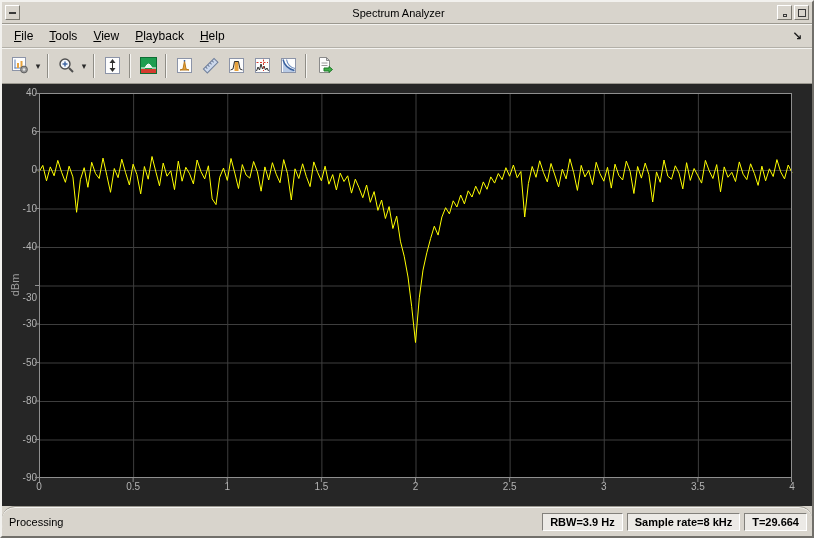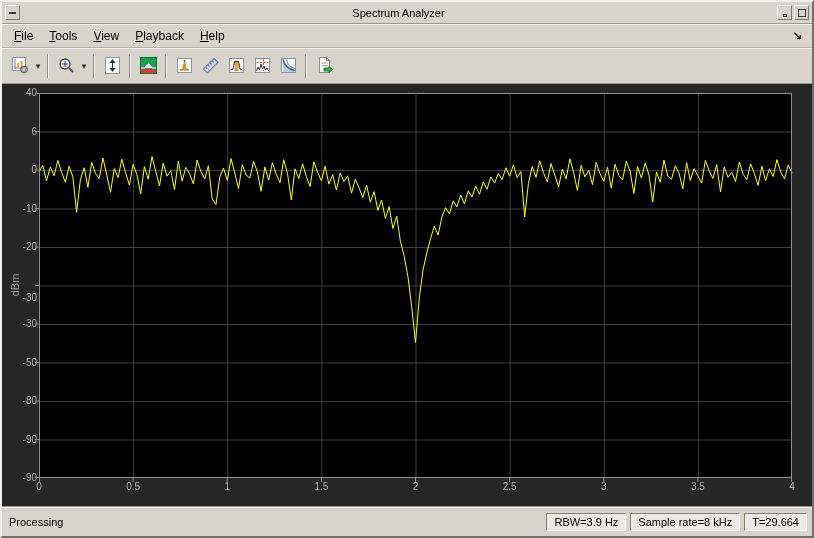--- a/index.html
+++ b/index.html
@@ -86,26 +86,26 @@
   }
   #yticks-box { position:absolute; left:0; top:9px; width:35px; height:385px; }
   #xticks-box { position:absolute; left:37px; top:397px; width:753px; height:13px; }
 
   
   .statusbar {
     height:30px; flex:0 0 30px; background:#d8d4cc;
     border-top:1px solid #9b988f;
     box-shadow:inset 0 1px 0 #f4f3f0;
     display:flex; align-items:center; padding:8px 5px;
-    font-size:11px; color:#000;
+    font-size:11px; color:#000;border-radius:13px;
   }
   .status-left { flex:1; padding-left:2px; }
   .status-panel {
     border:1px solid; border-color:#82807b #ffffff #ffffff #82807b;
-    background:#eceae6; padding:2px 7px; margin-left:4px; white-space:nowrap;
+    background:#eceae6; padding:2px 7px; margin-left:4px; white-space:nowrap;font-weight:bold;
   }
 
   
   .tb-btn svg { width:19px; height:19px; }
 </style>
 </head>
 <body>
 
 <div class="window">
 
@@ -246,21 +246,21 @@
 
   </div>
 
   <div class="figure">
     <div class="ylabel">dBm</div>
     <div id="yticks-box">
         <div class="ytick" style="top: -6px;">40</div>
         <div class="ytick" style="top: 32.5px;">6</div>
         <div class="ytick" style="top: 71px;">0</div>
         <div class="ytick" style="top: 109.5px;">-10</div>
-        <div class="ytick" style="top: 148px;">-20</div>
+        <div class="ytick" style="top: 148px;">-40</div>
         <div class="ytick" style="top: 186.5px; margin-top: 12px;">-30</div>
         <div class="ytick" style="top: 225px;">-30</div>
         <div class="ytick" style="top: 263.5px;">-50</div>
         <div class="ytick" style="top: 302px;">-80</div>
         <div class="ytick" style="top: 340.5px;">-90</div>
         <div class="ytick" style="top: 379px;">-90</div>
       </div>
     <div class="axes">
       <svg class="plot" id="plot-svg" width="753" height="385">
           <line x1="94.625" y1="0" x2="94.625" y2="385" stroke="#3e3e3e"></line>

